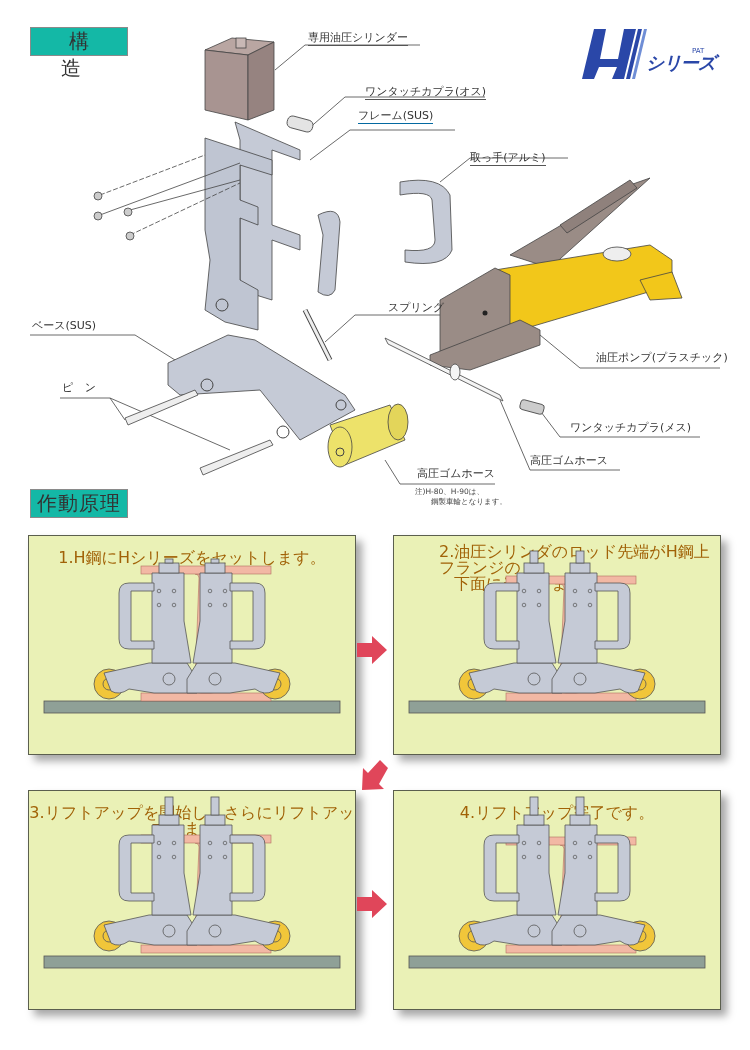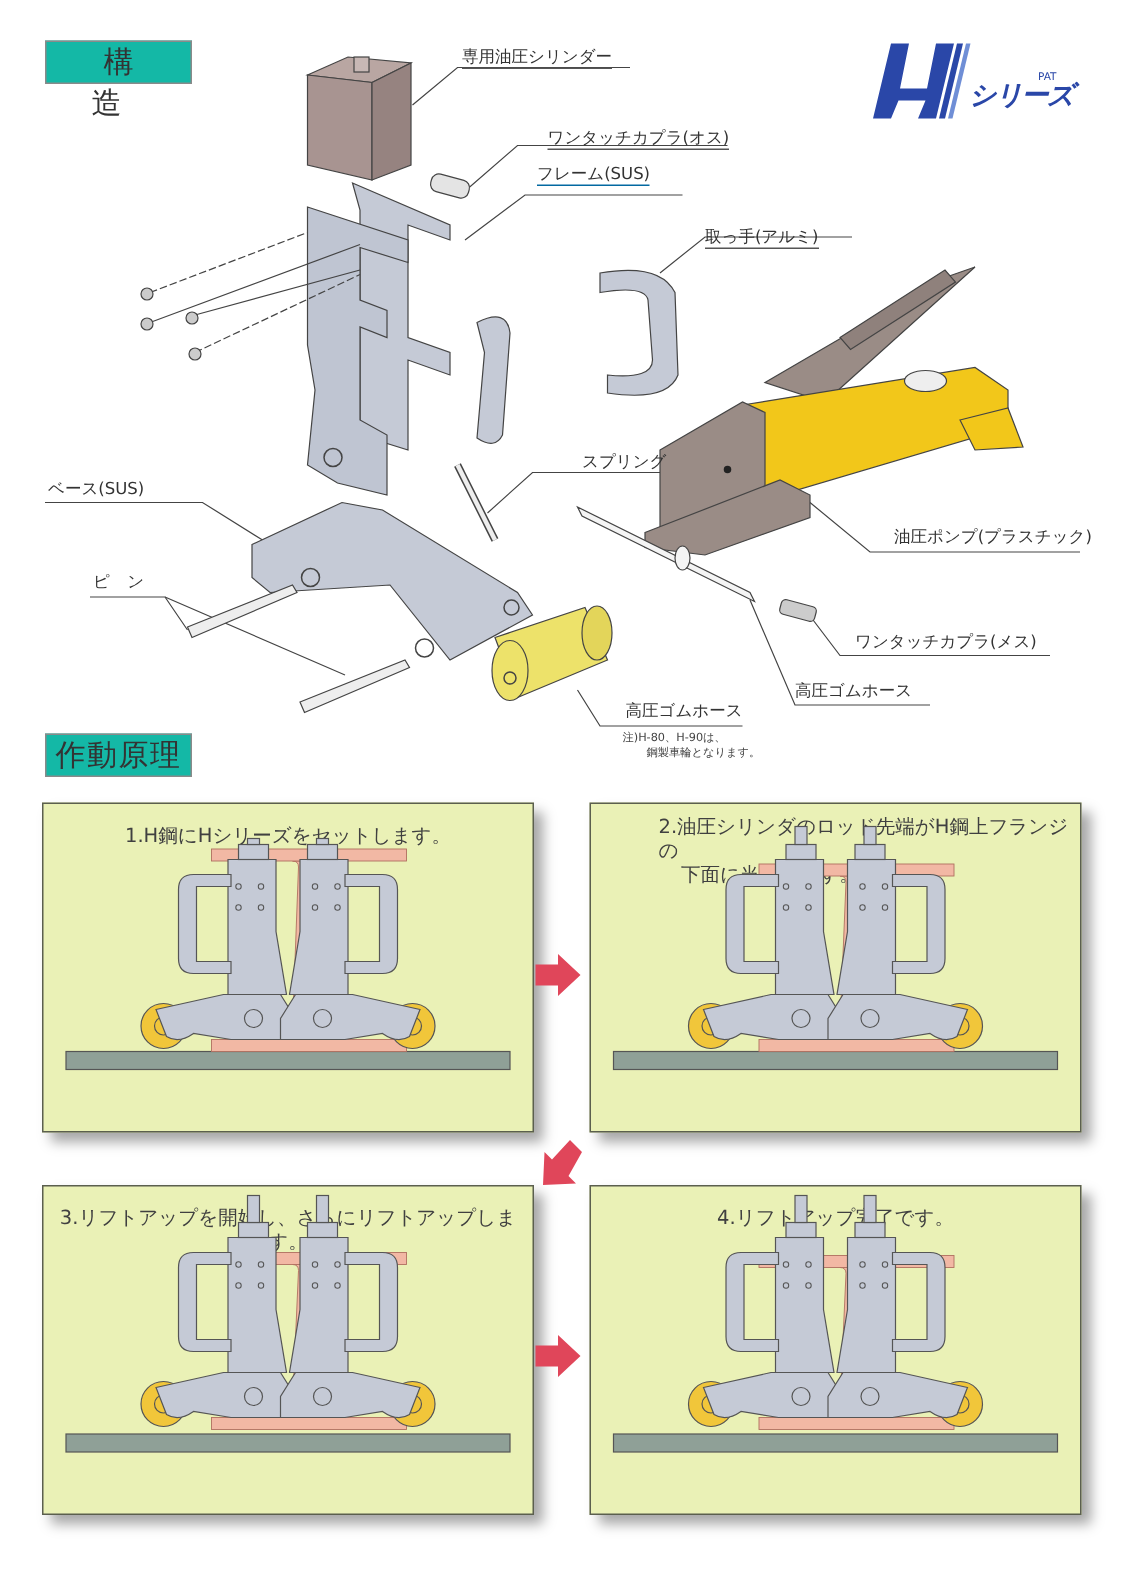--- a/index.html
+++ b/index.html
@@ -4,21 +4,21 @@
 <style>
   html,body{margin:0;padding:0;background:#fff;}
   body{width:750px;height:1050px;position:relative;overflow:hidden;font-family:"DejaVu Sans",sans-serif;color:#333;}
   .sec-title{position:absolute;background:#14b8a6;border:1px solid #8a8a8a;font-size:20px;color:#333;text-align:center;line-height:27px;height:27px;}
   #t1{left:30px;top:27px;width:96px;letter-spacing:16px;text-indent:16px;}
   #t2{left:30px;top:489px;width:96px;letter-spacing:1px;}
   .lbl{position:absolute;font-size:11px;color:#333;white-space:nowrap;}
   .note{position:absolute;font-size:7.5px;color:#444;line-height:10px;}
   svg{position:absolute;left:0;top:0;}
   .panel{position:absolute;width:326px;height:218px;background:#eaf1b6;border:1px solid #5b5f4e;box-shadow:6px 6px 8px rgba(0,0,0,0.35);}
-  .panel .cap{position:absolute;left:0;right:0;top:14px;font-size:13px;color:#404040;text-align:center;line-height:16px;}
+  .panel .cap{position:absolute;left:0;right:0;top:14px;font-size:16px;color:#a16207;text-align:center;line-height:16px;}
   .panel .cap.left{text-align:left;padding-left:45px;}
   .logo{position:absolute;left:572px;top:25px;width:160px;height:60px;}
 </style>
 </head>
 <body>
 
 <div class="sec-title" id="t1">構 造</div>
 <div class="sec-title" id="t2">作動原理</div>
 
 <div class="logo">

